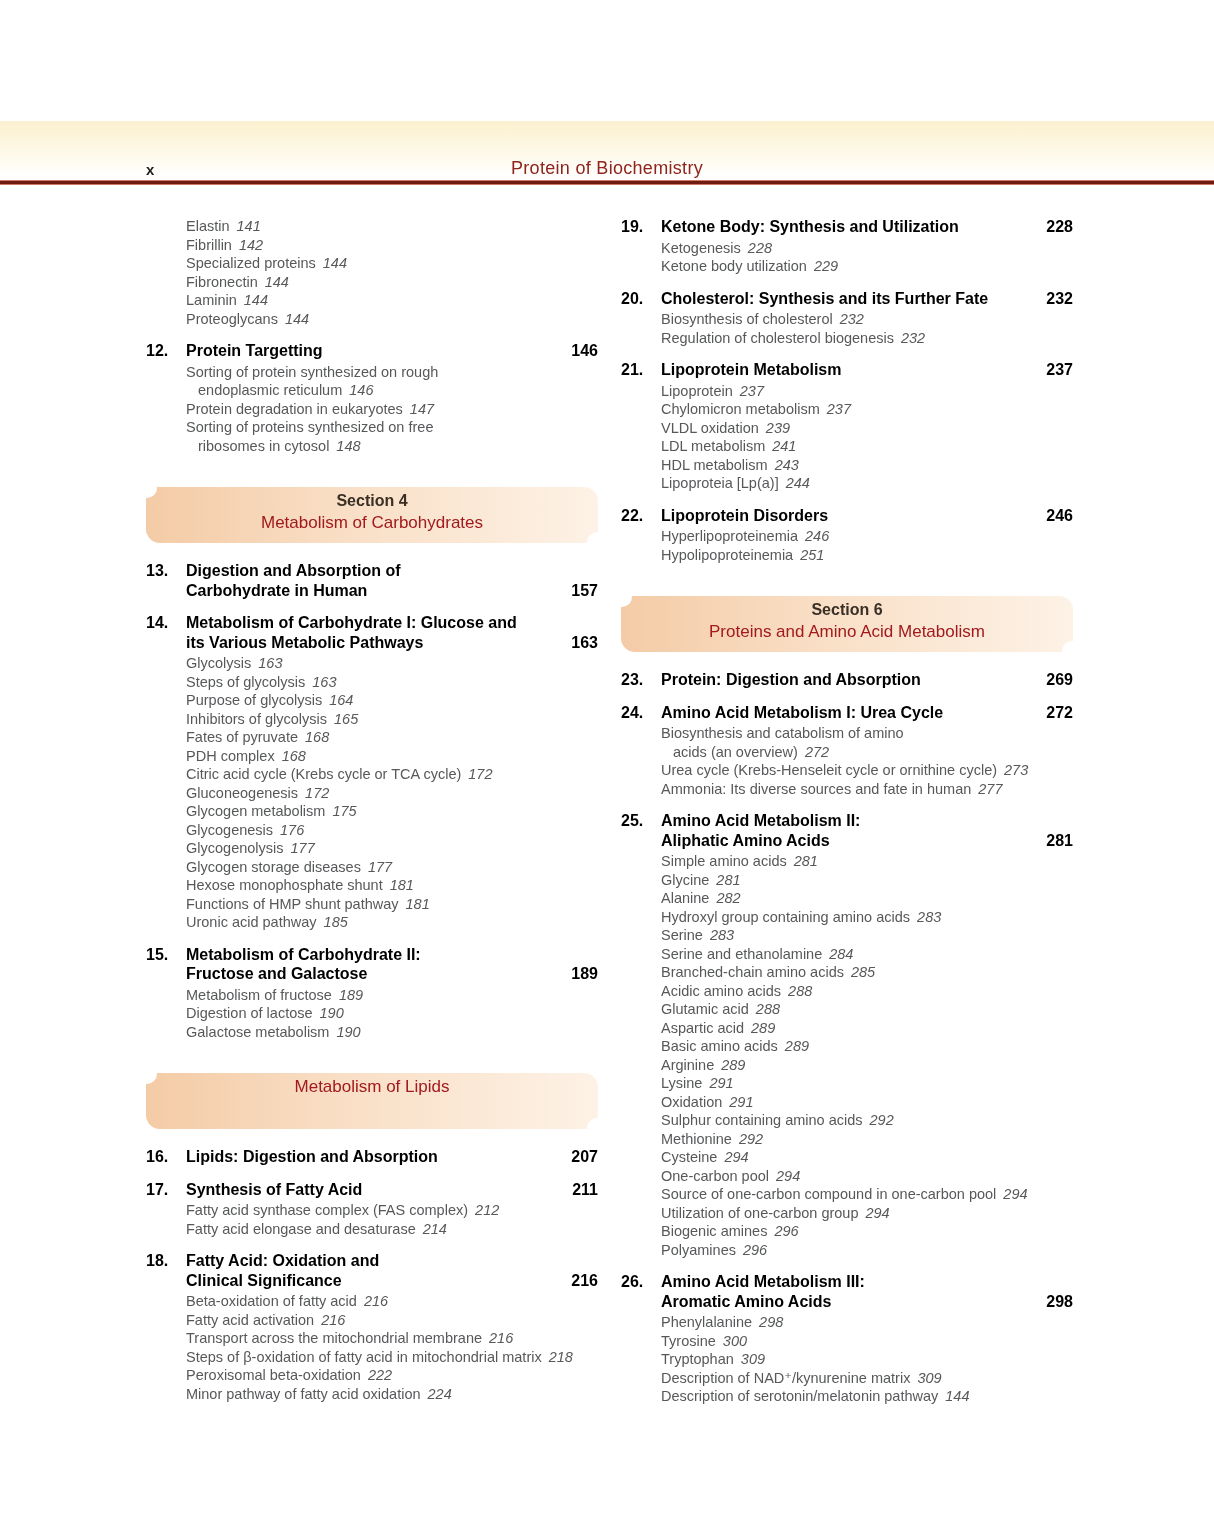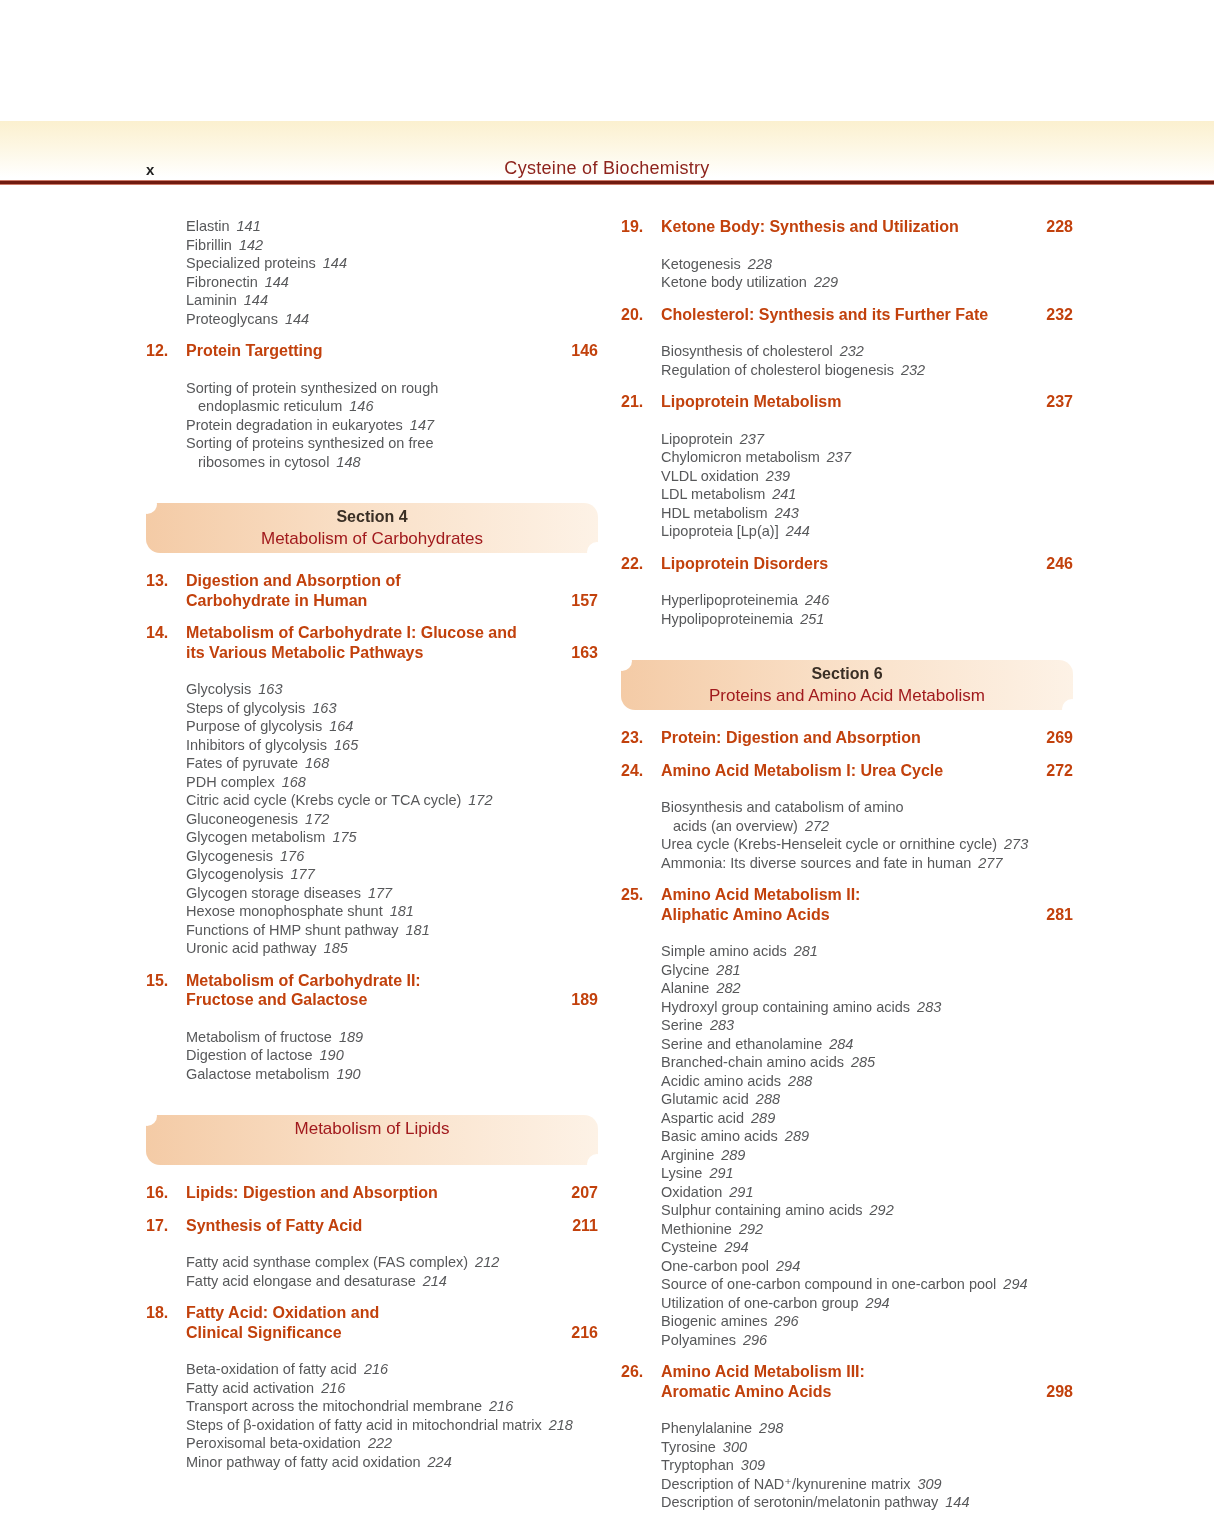--- a/index.html
+++ b/index.html
@@ -17,43 +17,43 @@
   .rule{position:absolute;left:0;top:180px;width:100%;height:5px;
     background:linear-gradient(to bottom,#cd7a69 0 1px,#701b10 1px 4px,#cd7a69 4px 5px);}
   
   .col{position:absolute;top:205px;width:452px;}
   .col-left{left:146px;}
   .col-right{left:621px;}
   .col > :first-child{margin-top:12px;}
   
   .chapter{margin-top:13px;}
   .ch-line{display:grid;grid-template-columns:40px 1fr auto;align-items:baseline;line-height:19.5px;}
-  .ch-num,.ch-title,.ch-page{color:#c2410c;font-weight:bold;font-size:16px;}
+  .ch-num,.ch-title,.ch-page{color:#000000;font-weight:bold;font-size:16px;}
   .ch-page{padding-left:8px;}
   
-  .subs{margin-top:18px;}
+  .subs{margin-top:2px;}
   .sub{padding-left:40px;line-height:18.5px;font-size:14.5px;color:#57585a;}
   .sub.wrap{padding-left:52px;}
   .sub-page{font-style:italic;margin-left:7px;color:#57585a;}
   
-  .banner{position:relative;margin:32px 0 18px 0;height:50px;box-sizing:border-box;padding-top:3px;
+  .banner{position:relative;margin:32px 0 18px 0;height:56px;box-sizing:border-box;padding-top:3px;
     text-align:center;
     background:linear-gradient(90deg,#f4cba6 0%,#f9dfc6 45%,#fdf2e6 100%);
     border-radius:2px 14px 2px 14px;}
   .banner::before{content:"";position:absolute;left:-9px;top:-9px;width:20px;height:20px;border-radius:50%;background:#fff;}
   .banner::after{content:"";position:absolute;right:-9px;bottom:-9px;width:20px;height:20px;border-radius:50%;background:#fff;}
   .banner-label{font-size:16px;font-weight:bold;color:#3a2f25;line-height:22px;}
   .banner-title{font-size:17px;font-weight:normal;color:#a11a1d;line-height:21px;}
 </style>
 </head>
 <body>
 
 <div class="band"></div>
 <div class="folio">x</div>
-<div class="running-head">Cysteine of Biochemistry</div>
+<div class="running-head">Protein of Biochemistry</div>
 <div class="rule"></div>
 
 <div class="col col-left">
     <div class="subs">
       <div class="sub"><span class="sub-text">Elastin</span><span class="sub-page">141</span></div>
       <div class="sub"><span class="sub-text">Fibrillin</span><span class="sub-page">142</span></div>
       <div class="sub"><span class="sub-text">Specialized proteins</span><span class="sub-page">144</span></div>
       <div class="sub"><span class="sub-text">Fibronectin</span><span class="sub-page">144</span></div>
       <div class="sub"><span class="sub-text">Laminin</span><span class="sub-page">144</span></div>
       <div class="sub"><span class="sub-text">Proteoglycans</span><span class="sub-page">144</span></div>

